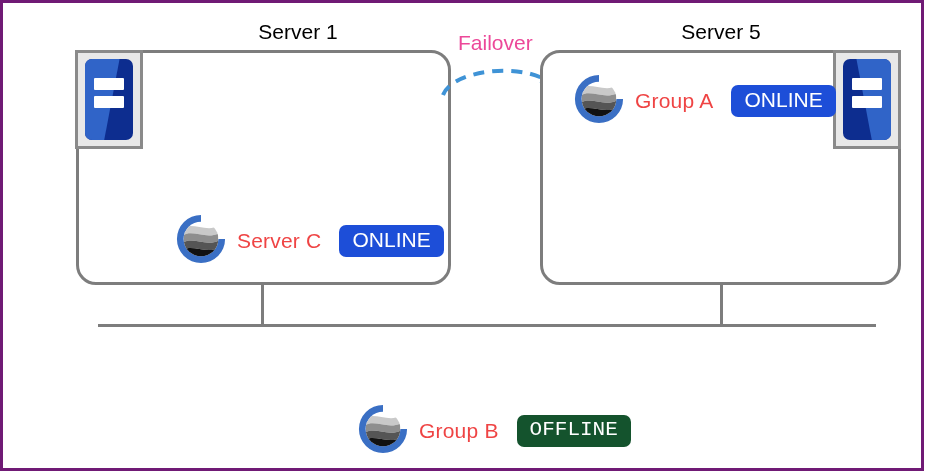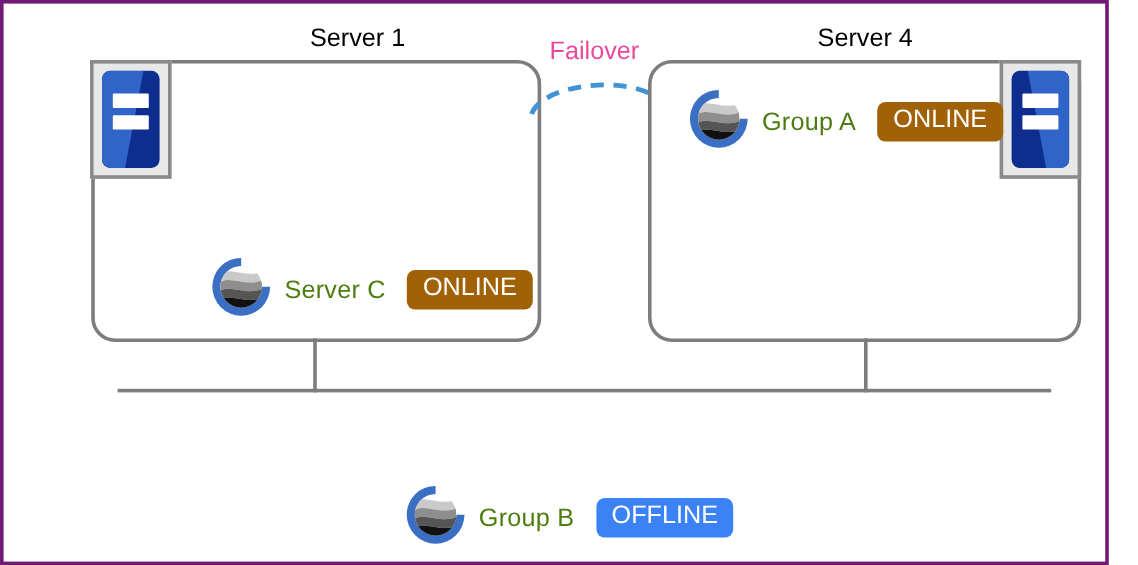--- a/index.html
+++ b/index.html
@@ -57,32 +57,32 @@
     position:absolute;left:18%;width:64%;height:14%;
     background:#ffffff;border-radius:1px;
   }
   .srv-bar.b1{top:24%;}
   .srv-bar.b2{top:46%;}
 
   
   .group-row{display:flex;align-items:center;}
   .group-logo{flex:0 0 auto;}
   .group-name{
-    font-size:21px;color:#4d7c0f;white-space:nowrap;
+    font-size:21px;color:#ef4444;white-space:nowrap;
     margin-left:8px;letter-spacing:.2px;
   }
   .status-badge{
     margin-left:18px;
     font-size:21px;color:#ffffff;
     padding:4px 13px 6px 13px;
     border-radius:7px;
     white-space:nowrap;line-height:1.05;
   }
-  .status-online{background:#a16207;}
-  .status-offline{background:#3b82f6;}
+  .status-online{background:#1d4ed8;}
+  .status-offline{background:#14532d;font-family:Liberation Mono, monospace;}
 
   
   .vline{background:#7d7d7d;}
   .busline{background:#7d7d7d;}
 
   
   .failover-label{
     font-size:21px;color:#ec4899;white-space:nowrap;line-height:1;
   }
 </style>
@@ -125,21 +125,21 @@
     <span class="status-badge status-online">ONLINE</span>
   </div>
 
   <div class="abs failover-label" style="left:455px;top:29px;">Failover</div>
 
   <svg class="abs" style="left:430px;top:50px;" width="150" height="60">
     <path d="M10 42 C20 14, 105 8, 122 36" fill="none" stroke="#3f93d6" stroke-width="4" stroke-dasharray="11 8" stroke-linecap="butt"></path>
     <path d="M108 28 L122 42 L133 25" fill="none" stroke="#3f93d6" stroke-width="4" stroke-linecap="butt" stroke-linejoin="miter"></path>
   </svg>
 
-  <div class="abs server-title" style="left:618px;top:18px;width:200px;">Server 4</div>
+  <div class="abs server-title" style="left:618px;top:18px;width:200px;">Server 5</div>
 
   <div class="abs server-box" style="left:537px;top:47px;width:361px;height:235px;"></div>
 
   <div class="abs srv-icon" style="left:830px;top:47px;width:68px;height:99px;">
     <div class="srv-icon-inner flip">
       <span class="srv-bar b1"></span>
       <span class="srv-bar b2"></span>
     </div>
   </div>
 
@@ -165,21 +165,21 @@
     <span class="group-name">Group  A</span>
     <span class="status-badge status-online">ONLINE</span>
   </div>
 
   <div class="abs vline" style="left:258px;top:279px;width:3px;height:45px;"></div>
 
   <div class="abs vline" style="left:717px;top:279px;width:3px;height:45px;"></div>
 
   <div class="abs busline" style="left:95px;top:321px;width:778px;height:3px;"></div>
 
-  <div class="abs group-row" style="left:332px;top:398px;">
+  <div class="abs group-row" style="left:352px;top:398px;">
     <span class="group-logo">
       <svg width="56" height="56" viewBox="0 0 100 100" aria-hidden="true">
         <defs>
           <clipPath id="cpB">
               <circle cx="50" cy="50" r="31"></circle>
             </clipPath>
         </defs>
         <path d="M50 7 A43 43 0 1 0 93 50 L93 50 L55 50 L55 64 L77 64
                  A29 29 0 1 1 50 21 Z" fill="#3a6fc4"></path>
         <circle cx="50" cy="50" r="31" fill="#ffffff"></circle>

